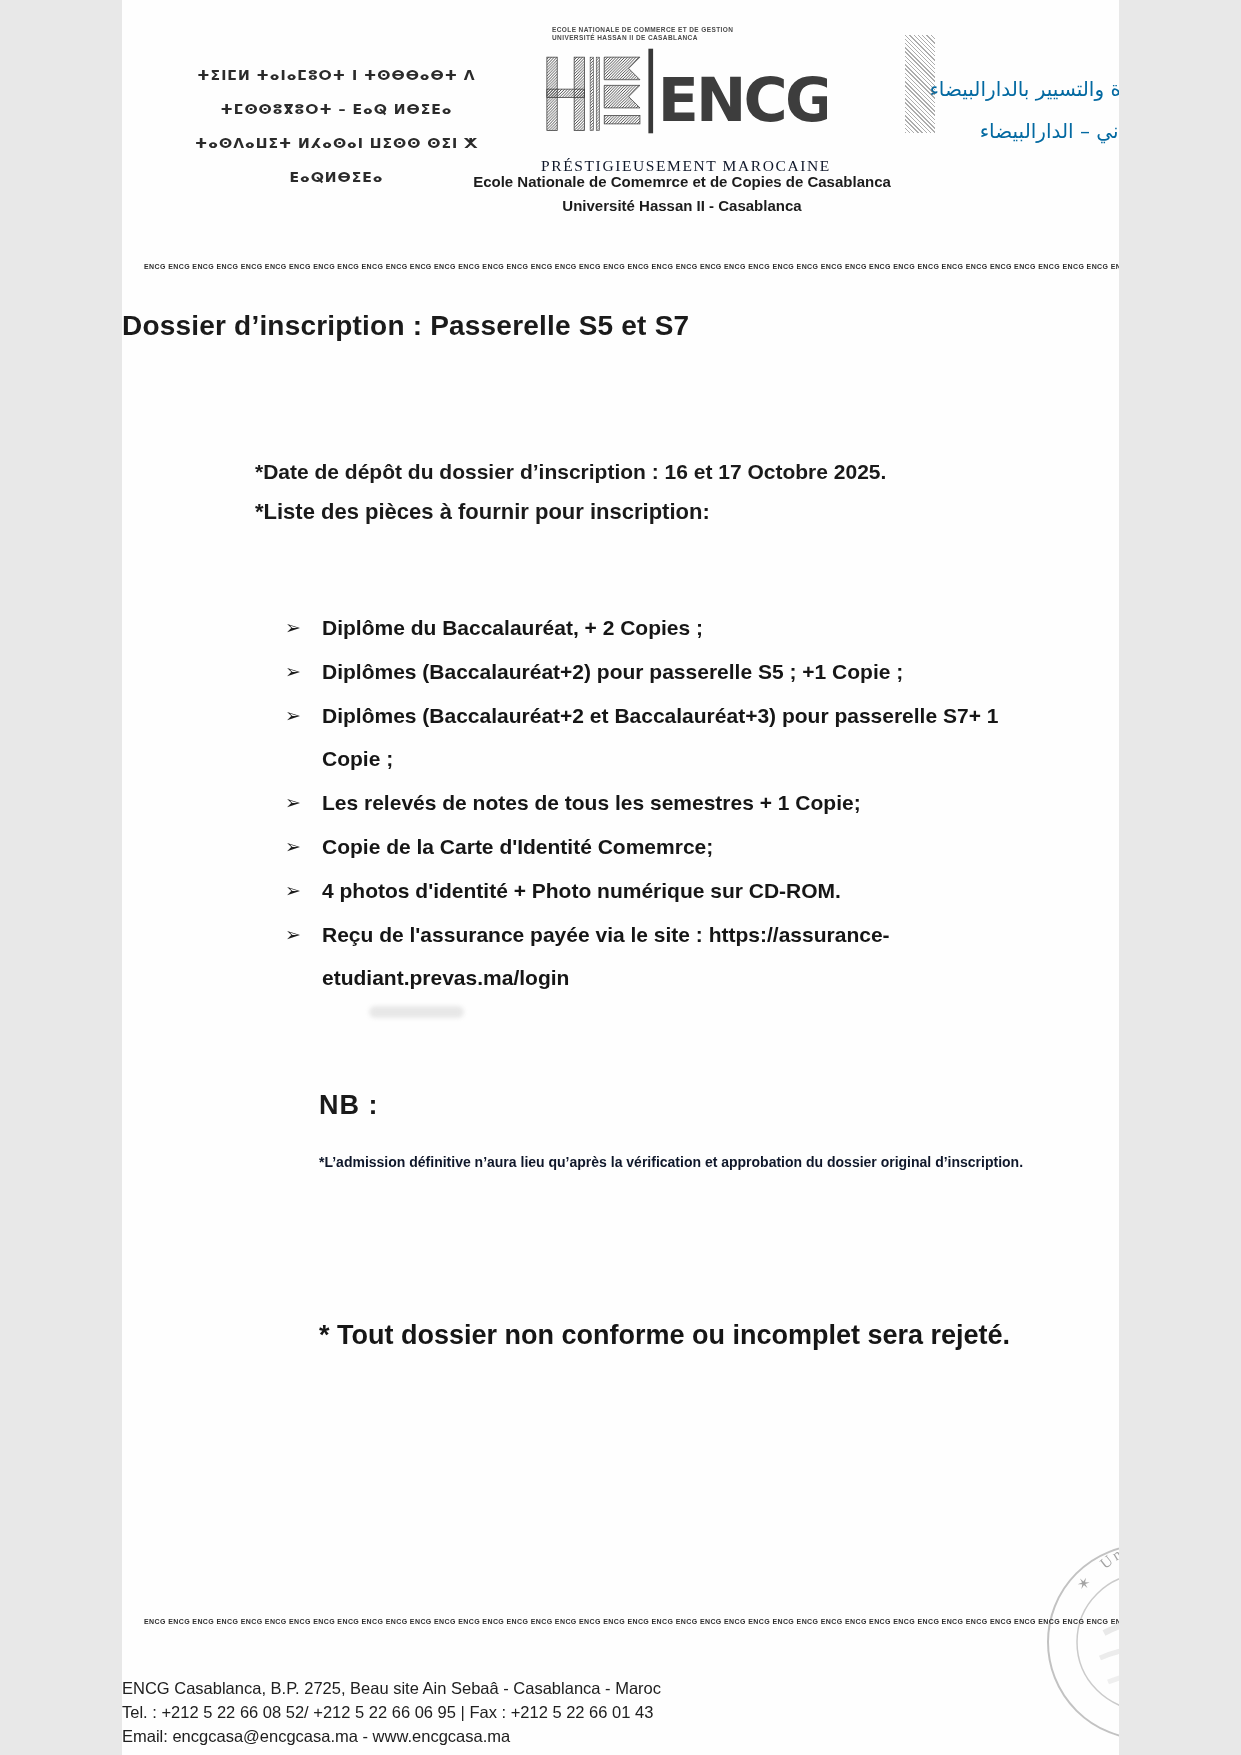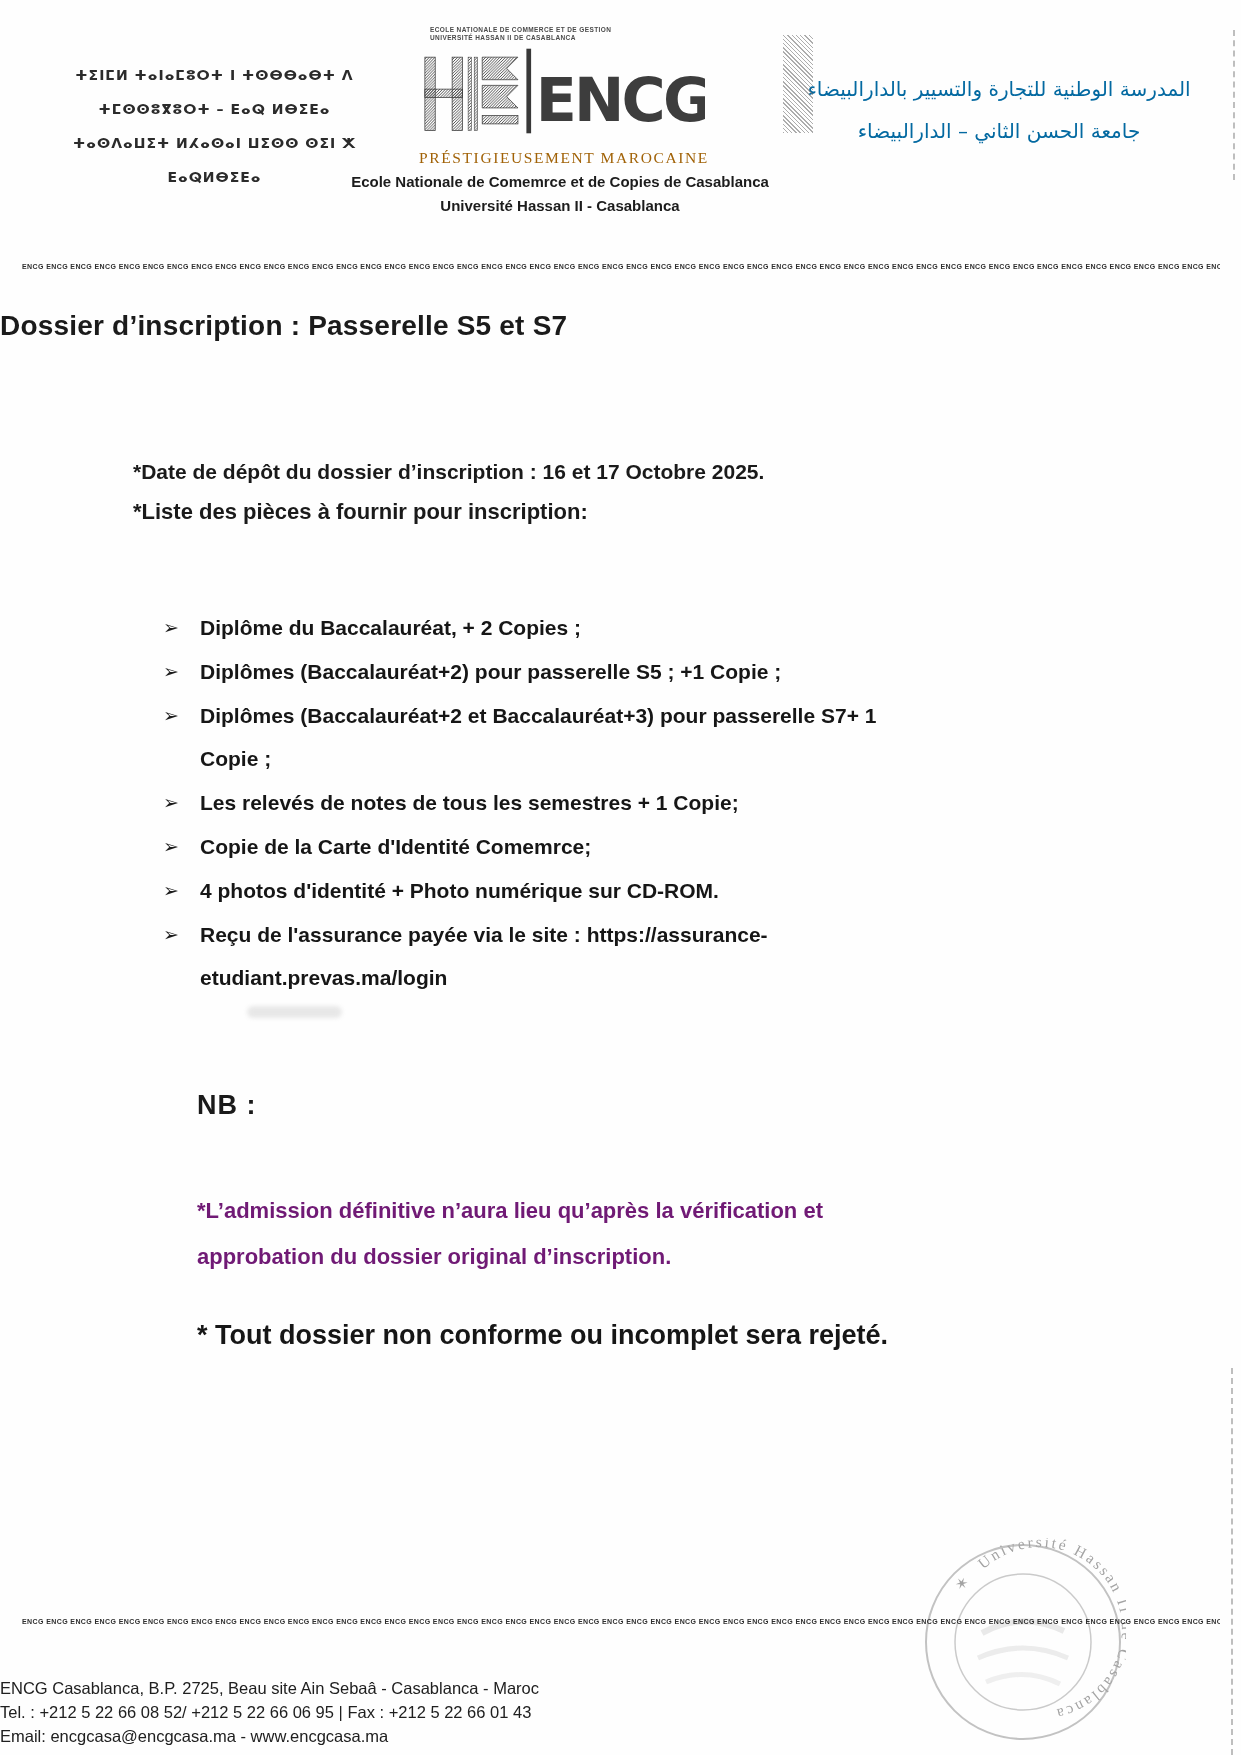--- a/index.html
+++ b/index.html
@@ -1,35 +1,35 @@
 <!DOCTYPE html>
 <html><head>
 <meta charset="utf-8">
 <style>
   html,body{margin:0;padding:0;background:#e8e8e8;}
   .page{
-    position:relative; width:1241px; height:1755px; background:#fefefe;
+    position:relative; width:997px; height:1755px; background:#fefefe;
     overflow:hidden; font-family:"Liberation Sans",sans-serif; color:#1a1a1a;
     margin:0 auto;
   }
   
   .tifinagh{
     position:absolute; left:42px; top:58px; width:345px; text-align:center;
     font-family:"DejaVu Sans",sans-serif; font-size:14px; font-weight:600;
     color:#2b2b2b; line-height:34px; letter-spacing:1px;
   }
   .logo-block{position:absolute; left:418px; top:26px; width:292px; text-align:center;}
   .logo-tiny{
     font-size:6.5px; line-height:8px; color:#4a4a4a; letter-spacing:.4px;
     text-align:left; padding-left:12px; font-weight:600;
   }
   .logo-svg{display:block; margin:2px auto 0 auto;}
   .logo-tagline{
     font-family:"Liberation Serif",serif; font-size:15.5px; letter-spacing:1.6px;
-    color:#a16207; margin-top:11px; white-space:nowrap;
+    color:#0f172a; margin-top:19px; white-space:nowrap;
   }
   .arabic{
     position:absolute; left:778px; top:68px; width:442px; text-align:center;
     direction:rtl; font-family:"DejaVu Sans",sans-serif; font-size:20px;
     color:#0369a1; line-height:42px;
   }
   .school{
     position:absolute; left:330px; top:170px; width:460px; text-align:center;
     font-size:15px; font-weight:600; color:#1c1c1c; line-height:24px;
   }
@@ -49,22 +49,22 @@
   .req-list{
     position:absolute; left:163px; top:606px; width:772px; margin:0; padding:0; list-style:none;
   }
   .req-list li{
     display:flex; align-items:flex-start; gap:13px;
     font-size:21px; font-weight:700; line-height:43px; margin-bottom:1px; color:#161616;
   }
   .bullet{flex:0 0 24px; font-size:19px; line-height:43px; color:#1c1c1c;
     font-family:"DejaVu Sans",sans-serif;}
   .nb-label{position:absolute; left:197px; top:1090px; font-size:27px; font-weight:700; letter-spacing:1px;}
-  .note1{position:absolute; left:197px; top:1188px; width:720px;
-    font-size:22px; font-weight:700; line-height:46px; color:#701a75;}
+  .note1{position:absolute; left:197px; top:1139px; width:720px;
+    font-size:14px; font-weight:700; line-height:46px; color:#0f172a;}
   .note2{position:absolute; left:197px; top:1320px; font-size:27px; font-weight:700; color:#161616;}
   
   .stamp{position:absolute; left:920px; top:1538px; opacity:.85;}
   .footer{
     position:absolute; left:0; top:1676px; width:1222px; text-align:left;
     font-size:16.5px; font-weight:500; color:#202020; line-height:24px;
   }
   .perf{
     position:absolute; width:0; border-left:2px dashed #8a8a8a; opacity:.55;
   }

